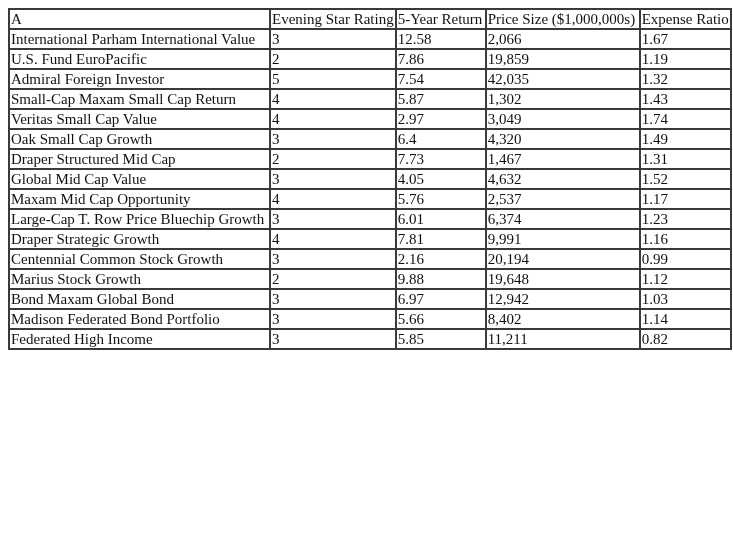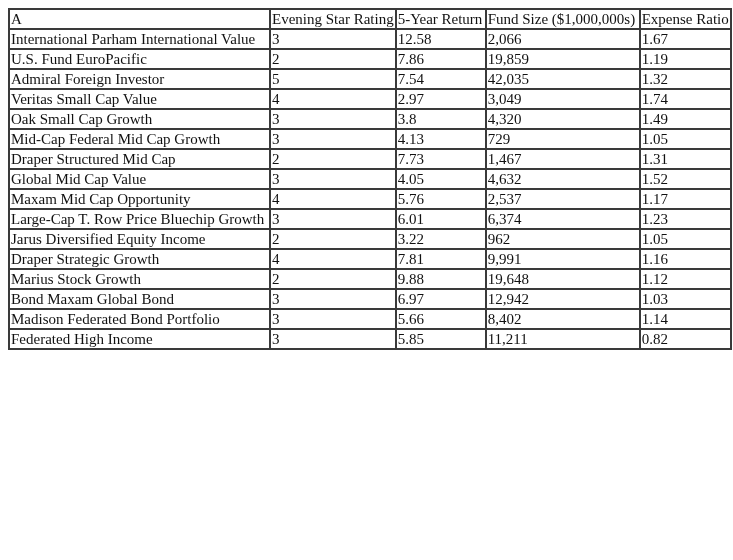--- a/index.html
+++ b/index.html
@@ -37,21 +37,21 @@
       <col class="c1">
       <col class="c2">
       <col class="c3">
       <col class="c4">
   </colgroup>
   <tbody id="tbody">
     <tr>
       <td>A</td>
       <td>Evening Star Rating</td>
       <td>5-Year Return</td>
-      <td>Fund Size ($1,000,000s)</td>
+      <td>Price Size ($1,000,000s)</td>
       <td>Expense Ratio</td>
     </tr>
   <tr>
         <td>International Parham International Value</td>
         <td>3</td>
         <td>12.58</td>
         <td>2,066</td>
         <td>1.67</td>
       </tr>
       <tr>
@@ -62,39 +62,39 @@
         <td>1.19</td>
       </tr>
       <tr>
         <td>Admiral Foreign Investor</td>
         <td>5</td>
         <td>7.54</td>
         <td>42,035</td>
         <td>1.32</td>
       </tr>
       <tr>
+        <td>Small-Cap Maxam Small Cap Return</td>
+        <td>4</td>
+        <td>5.87</td>
+        <td>1,302</td>
+        <td>1.43</td>
+      </tr>
+      <tr>
         <td>Veritas Small Cap Value</td>
         <td>4</td>
         <td>2.97</td>
         <td>3,049</td>
         <td>1.74</td>
       </tr>
       <tr>
         <td>Oak Small Cap Growth</td>
         <td>3</td>
-        <td>3.8</td>
+        <td>6.4</td>
         <td>4,320</td>
         <td>1.49</td>
-      </tr>
-      <tr>
-        <td>Mid-Cap Federal Mid Cap Growth</td>
-        <td>3</td>
-        <td>4.13</td>
-        <td>729</td>
-        <td>1.05</td>
       </tr>
       <tr>
         <td>Draper Structured Mid Cap</td>
         <td>2</td>
         <td>7.73</td>
         <td>1,467</td>
         <td>1.31</td>
       </tr>
       <tr>
         <td>Global Mid Cap Value</td>
@@ -111,32 +111,32 @@
         <td>1.17</td>
       </tr>
       <tr>
         <td>Large-Cap T. Row Price Bluechip Growth</td>
         <td>3</td>
         <td>6.01</td>
         <td>6,374</td>
         <td>1.23</td>
       </tr>
       <tr>
-        <td>Jarus Diversified Equity Income</td>
-        <td>2</td>
-        <td>3.22</td>
-        <td>962</td>
-        <td>1.05</td>
-      </tr>
-      <tr>
         <td>Draper Strategic Growth</td>
         <td>4</td>
         <td>7.81</td>
         <td>9,991</td>
         <td>1.16</td>
+      </tr>
+      <tr>
+        <td>Centennial Common Stock Growth</td>
+        <td>3</td>
+        <td>2.16</td>
+        <td>20,194</td>
+        <td>0.99</td>
       </tr>
       <tr>
         <td>Marius Stock Growth</td>
         <td>2</td>
         <td>9.88</td>
         <td>19,648</td>
         <td>1.12</td>
       </tr>
       <tr>
         <td>Bond Maxam Global Bond</td>

